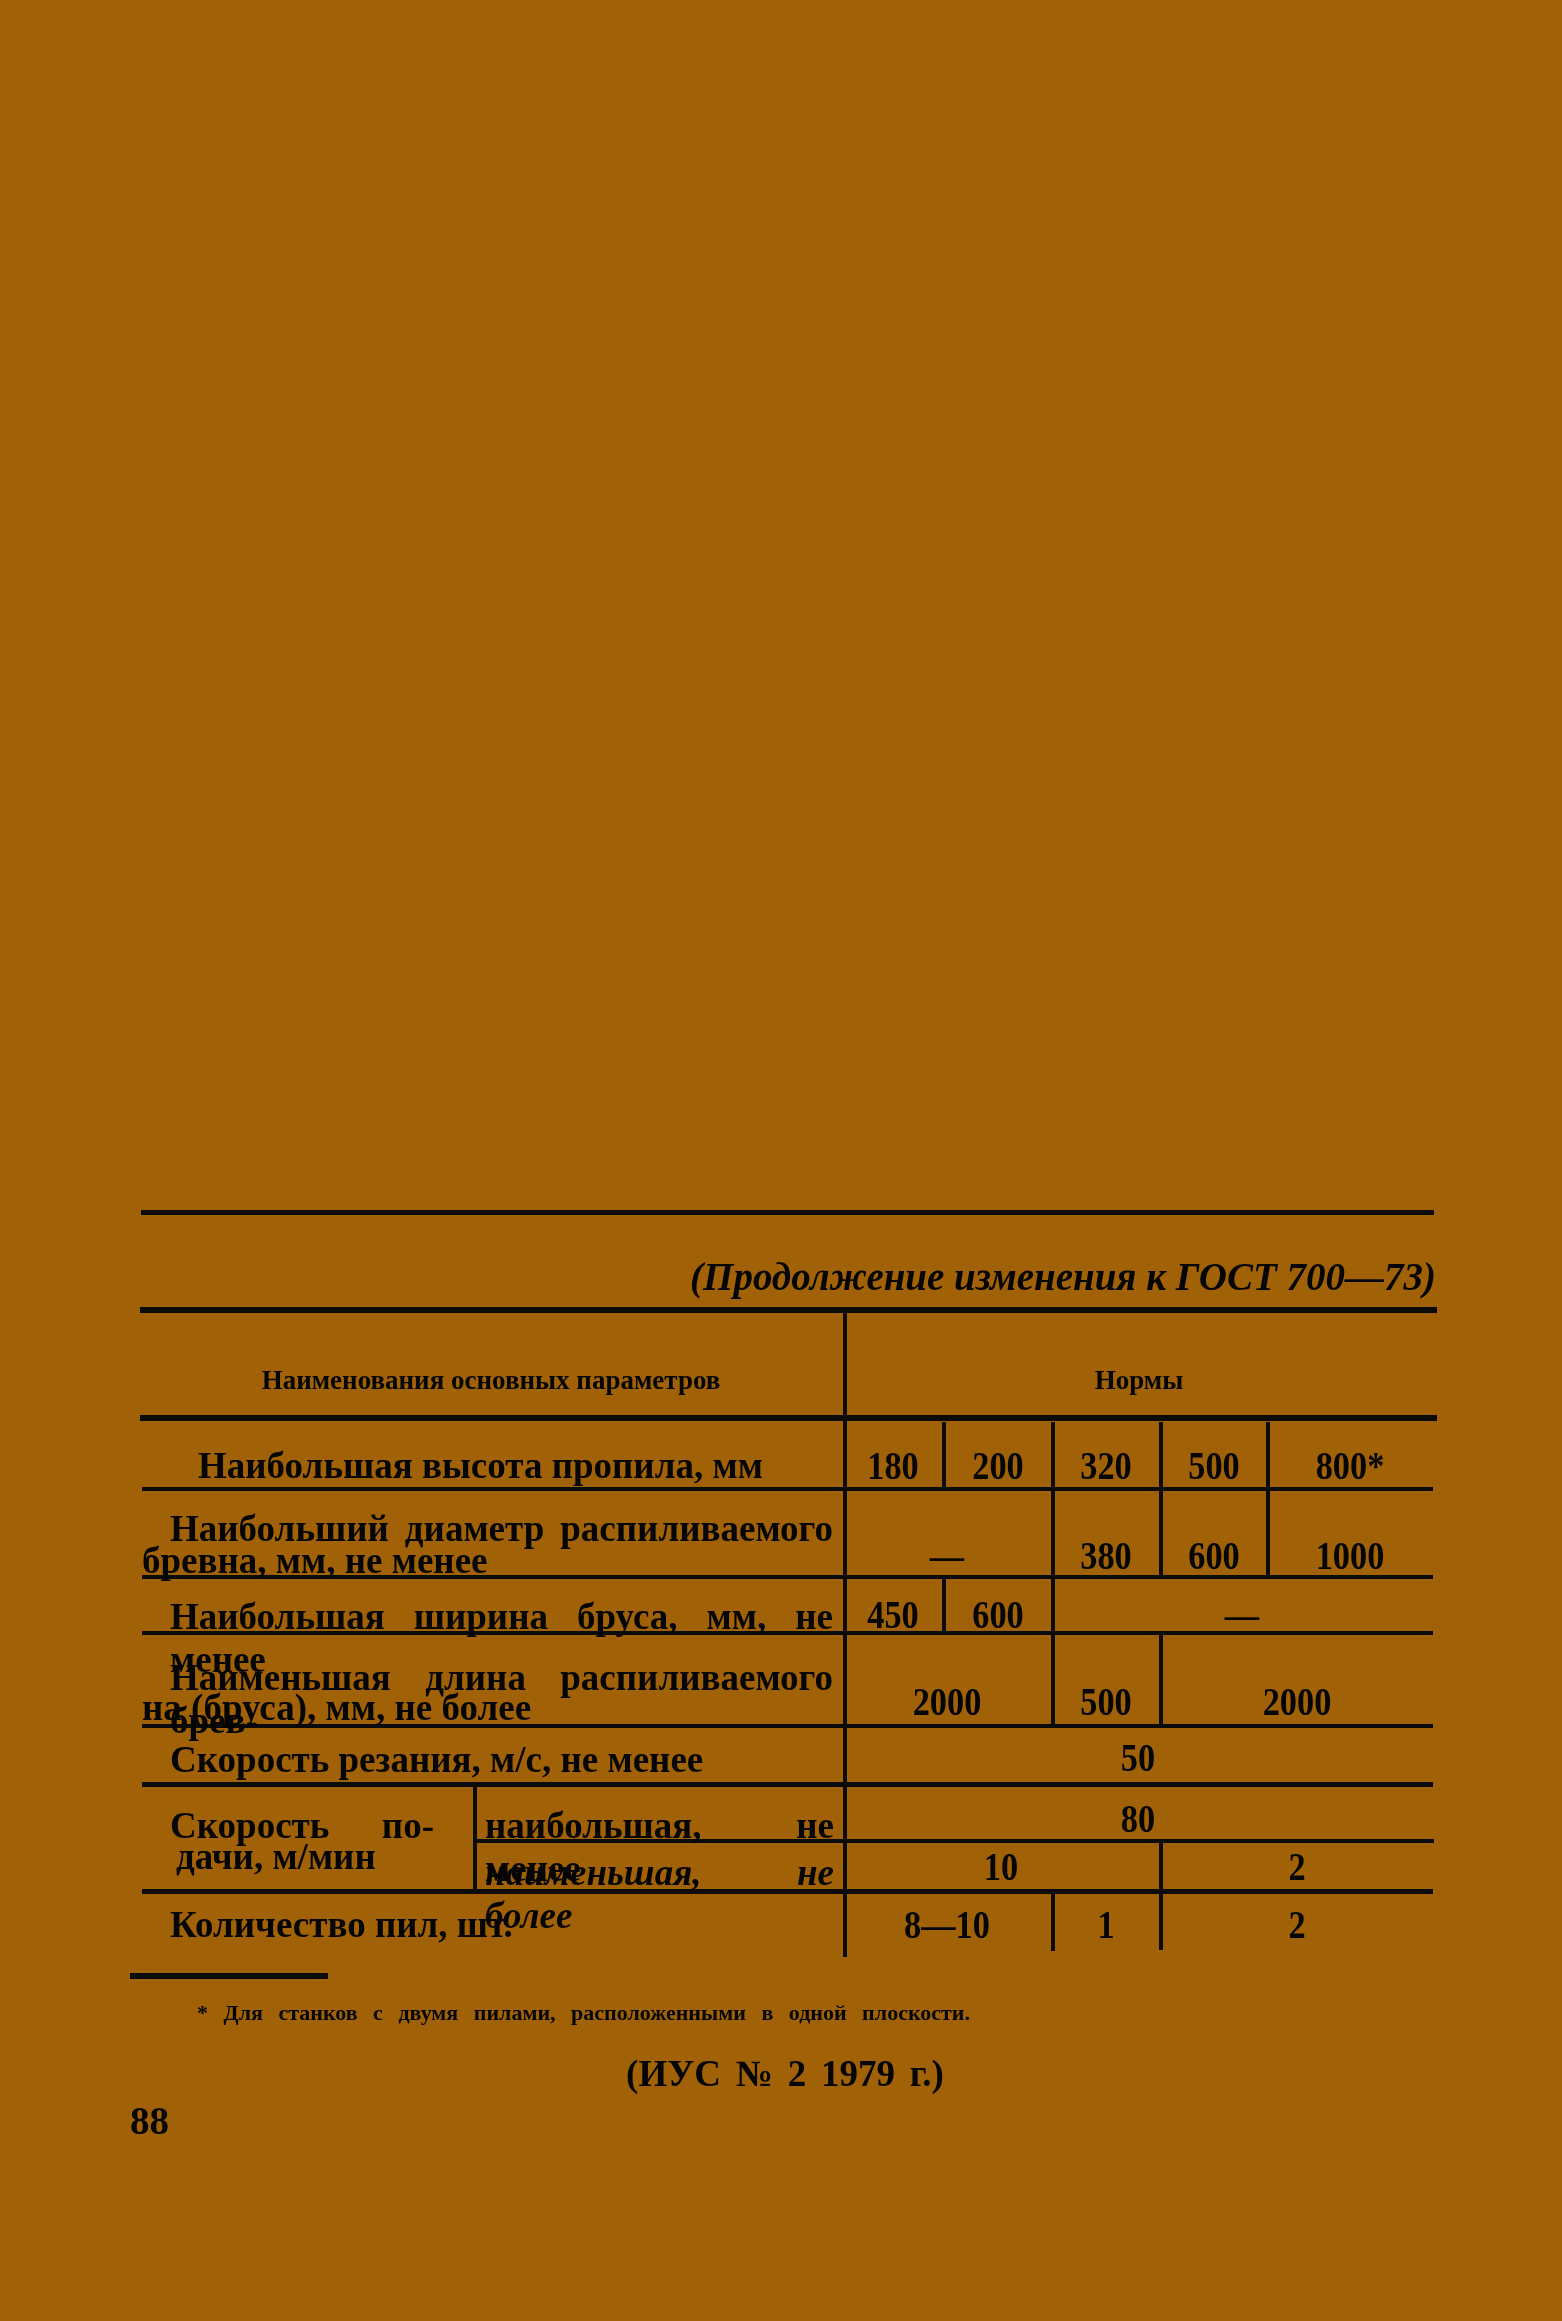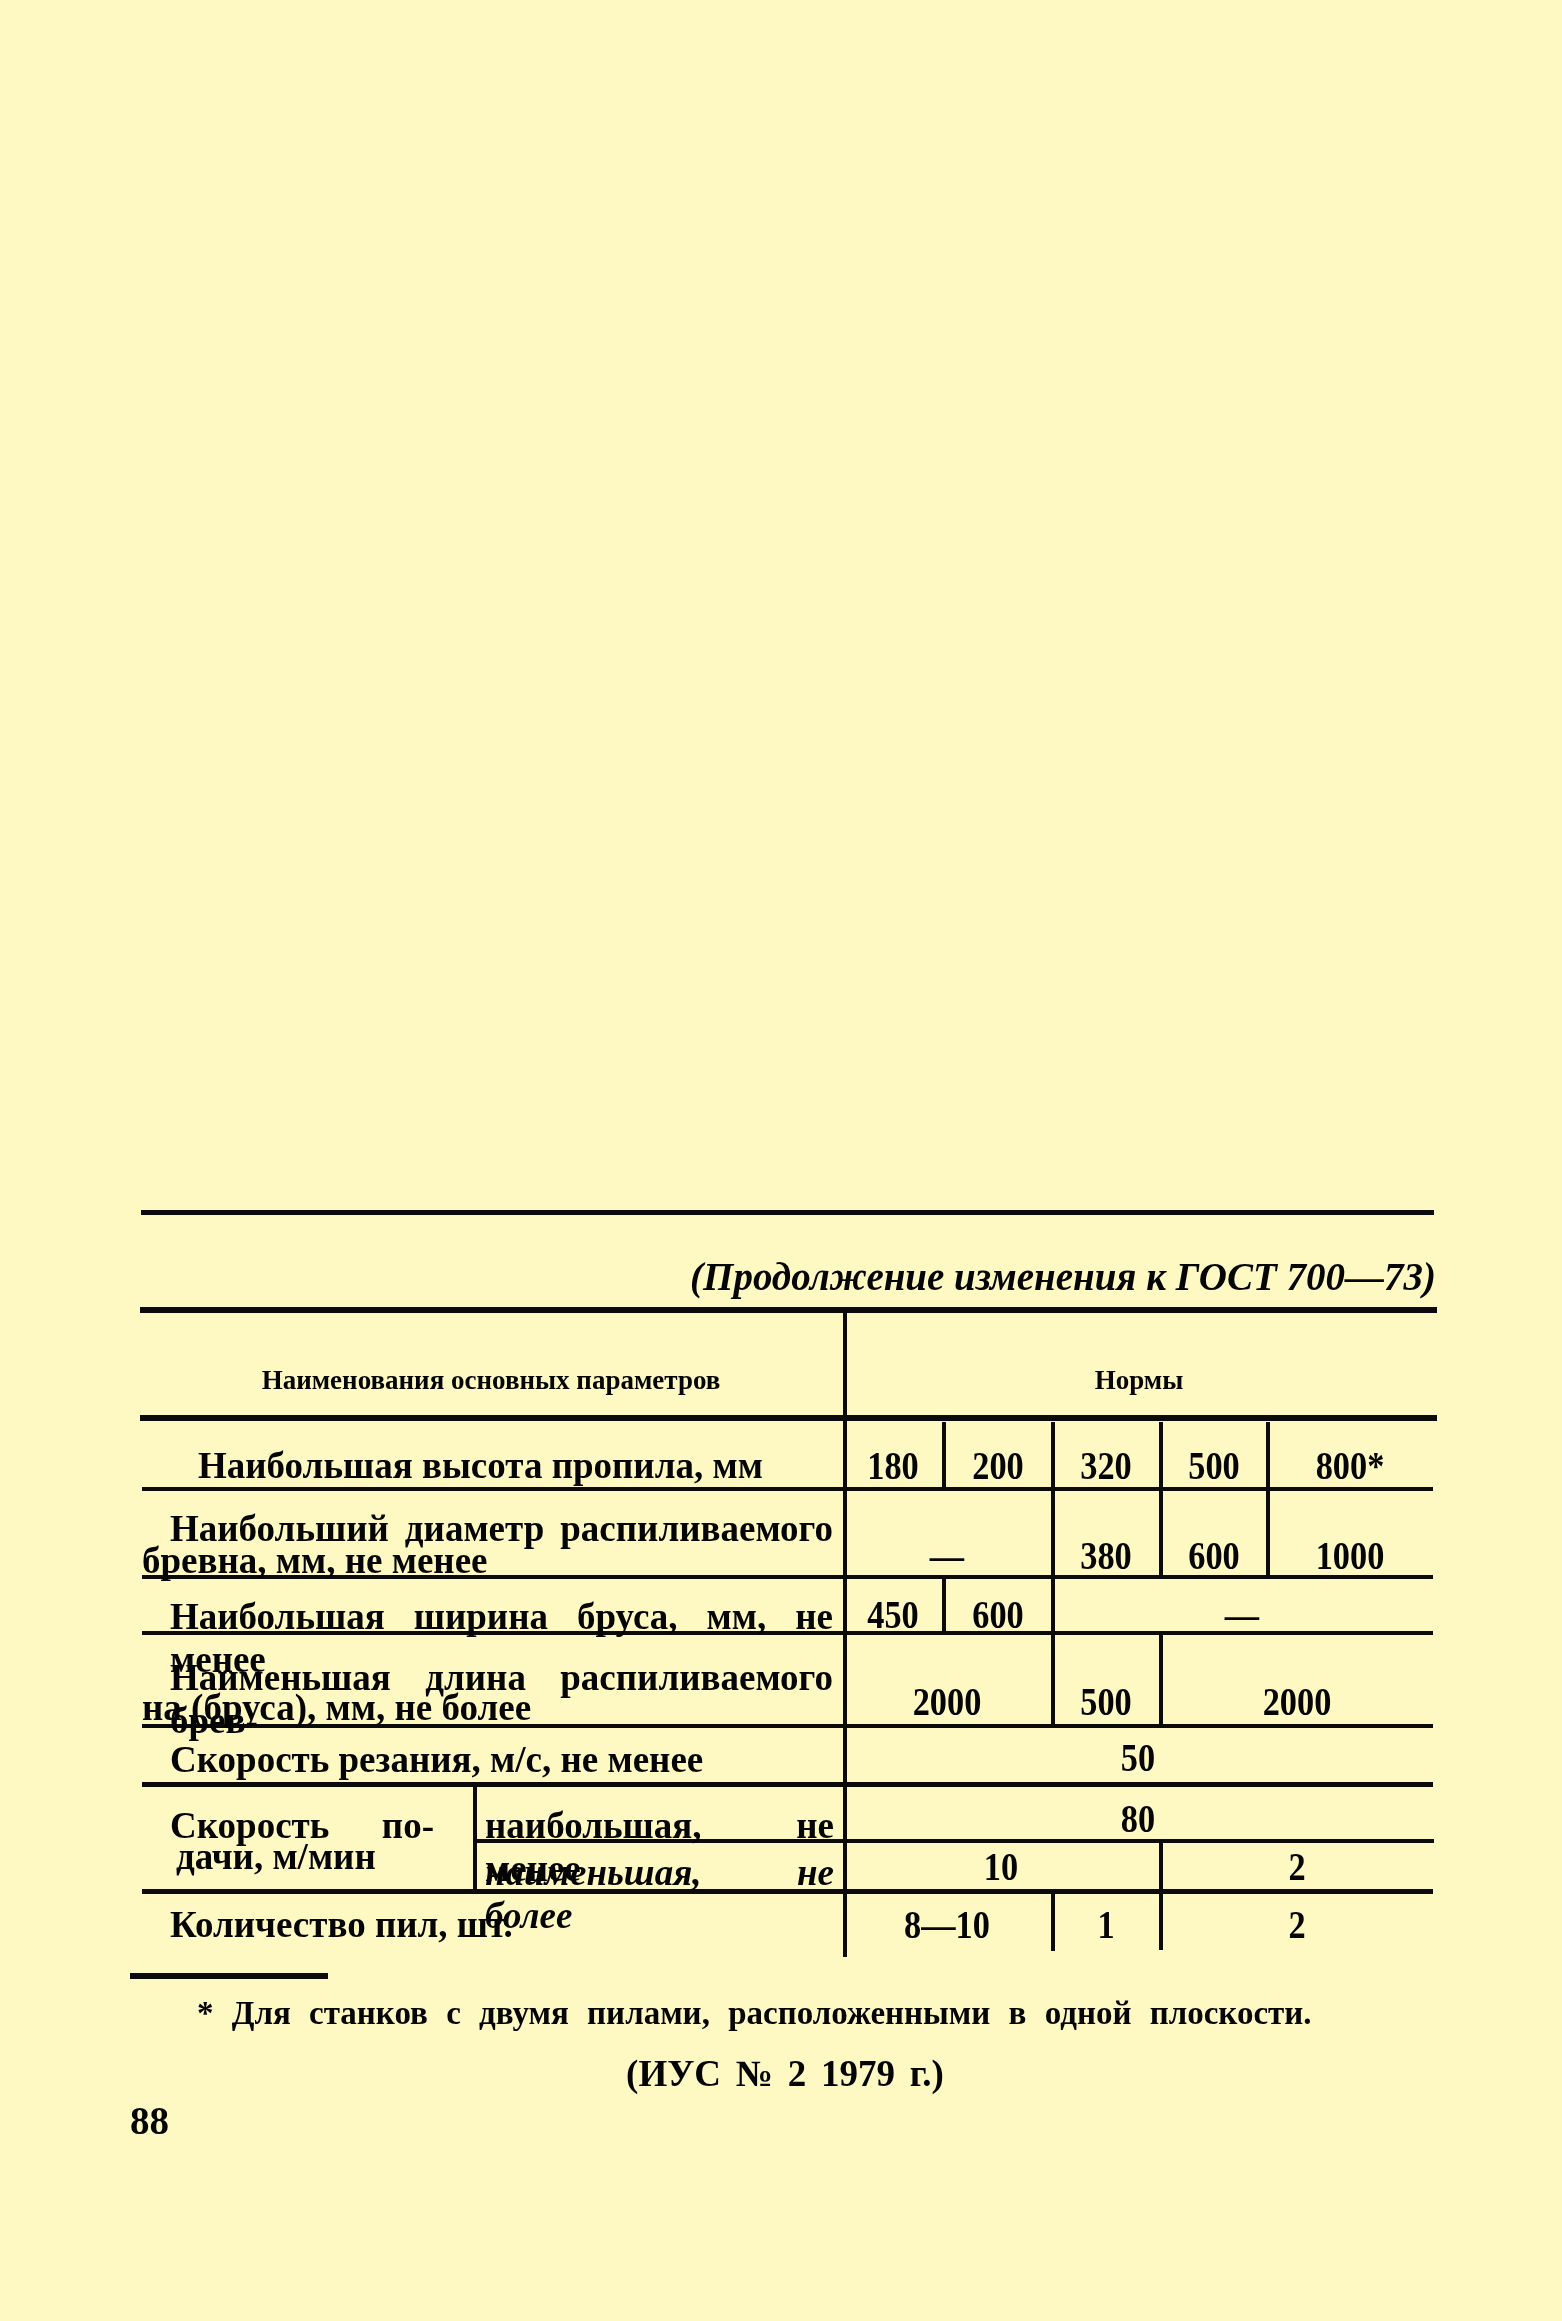--- a/index.html
+++ b/index.html
@@ -1,34 +1,34 @@
 <!DOCTYPE html>
 <html style="font-size:14.7px"><head>
 <meta charset="utf-8">
 <style>
   html,body{margin:0;padding:0;background:#777;}
   .page{
     position:relative;
     width:1562px;height:2322px;
-    background:#fef9c3;
+    background:#a16207;
     font-family:"Liberation Serif","DejaVu Serif",serif;
     color:#000;
     overflow:hidden;
   }
   .hl,.vl{position:absolute;background:#0b0b0b;}
   .t{position:absolute;white-space:nowrap;color:#050505;font-weight:bold;}
   .cc{transform:translate(-50%,-50%);margin-top:12px;}            
   .lc{transform:translate(0,-50%);}               
   .rc{transform:translate(-100%,-50%);}           
   .val{font-size:39px;transform:translate(-50%,-50%) scaleX(.88);}
   .lab{font-size:37px;}
   .jl{white-space:normal;text-align:justify;text-align-last:justify;display:block;}
   .hdr{font-size:27px;}
   .heading{font-size:39px;font-style:italic;}
-  .foot{font-size:33px;word-spacing:10px;}
+  .foot{font-size:22px;word-spacing:10px;}
   .iuc{font-size:37px;word-spacing:5.5px;}
   .pnum{font-size:39px;}
 </style>
 </head>
 <body>
 
 <div class="page">
 
   <div class="hl" style="left:141px;top:1210px;width:1293px;height:4.6px;"></div>
 

